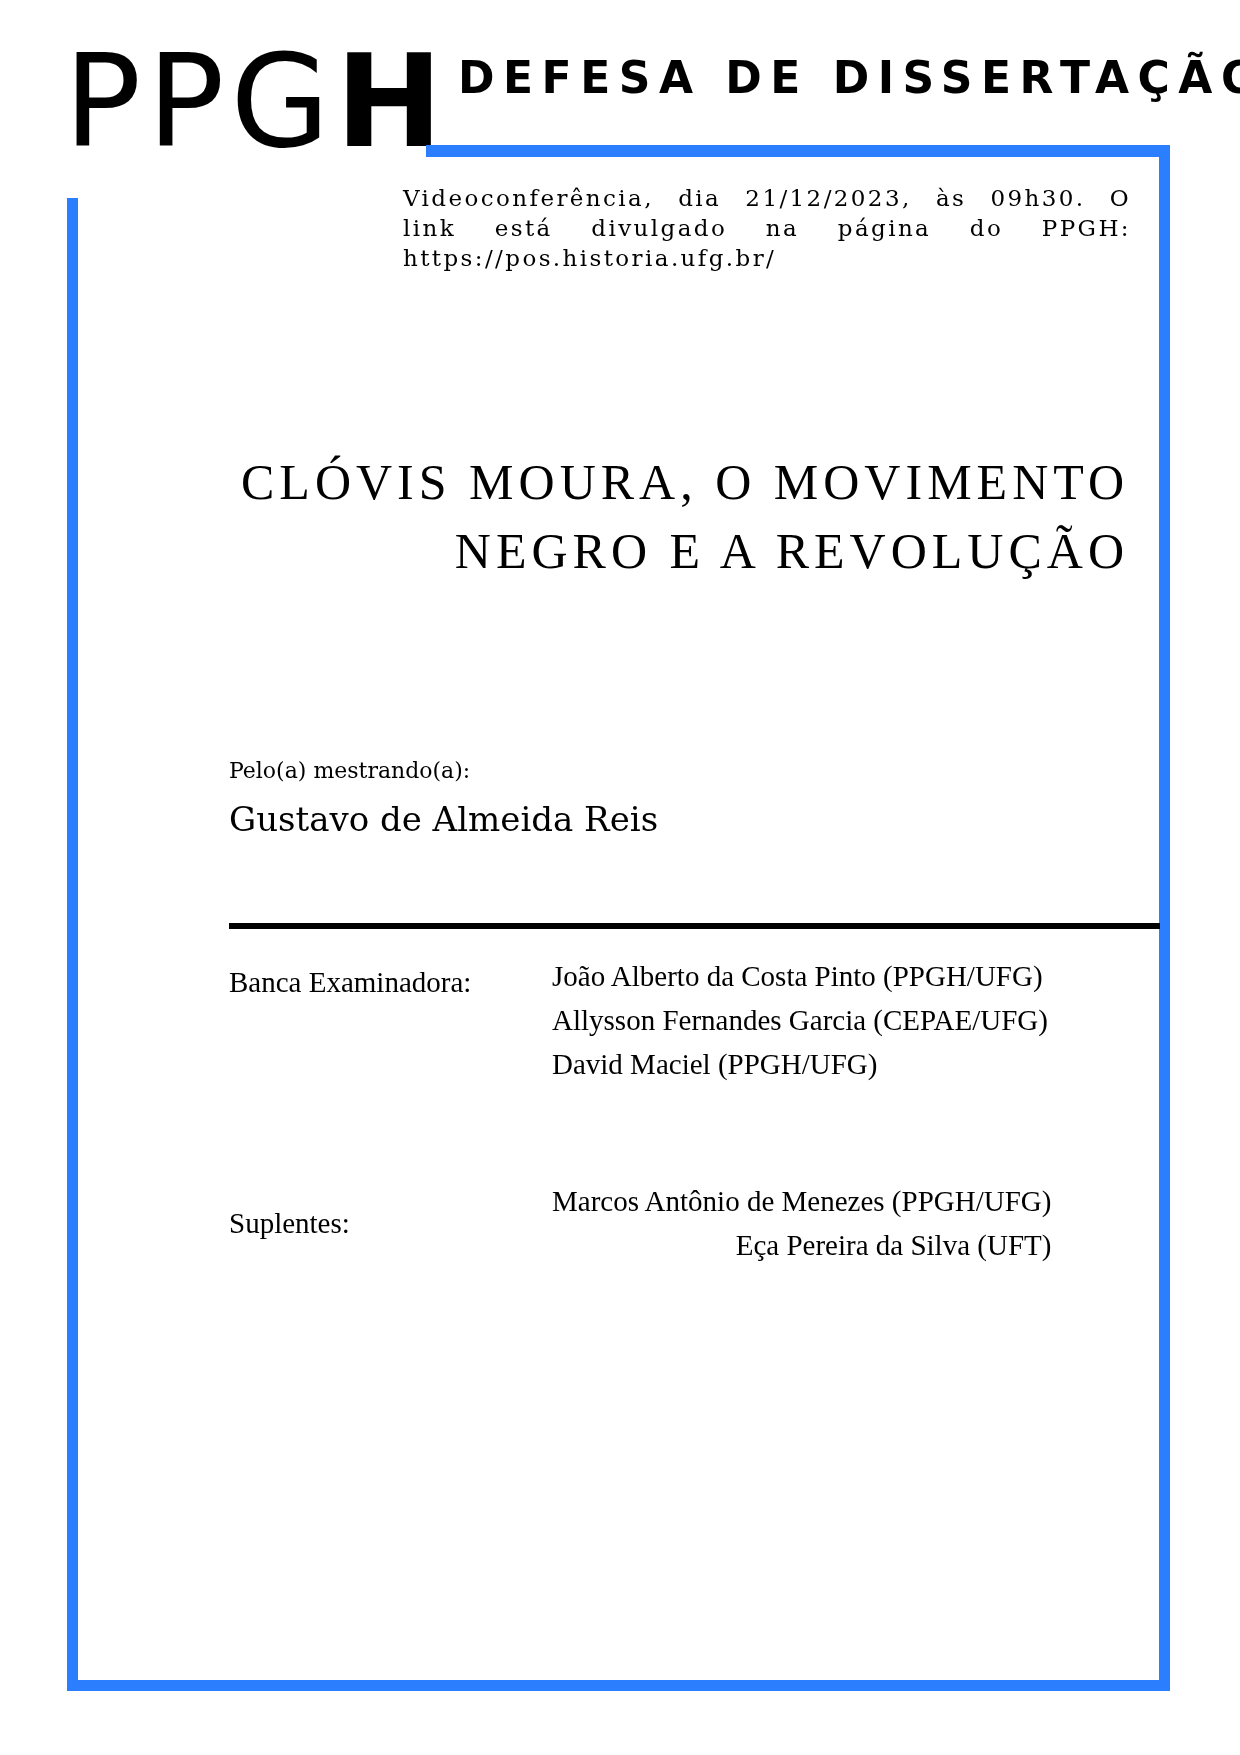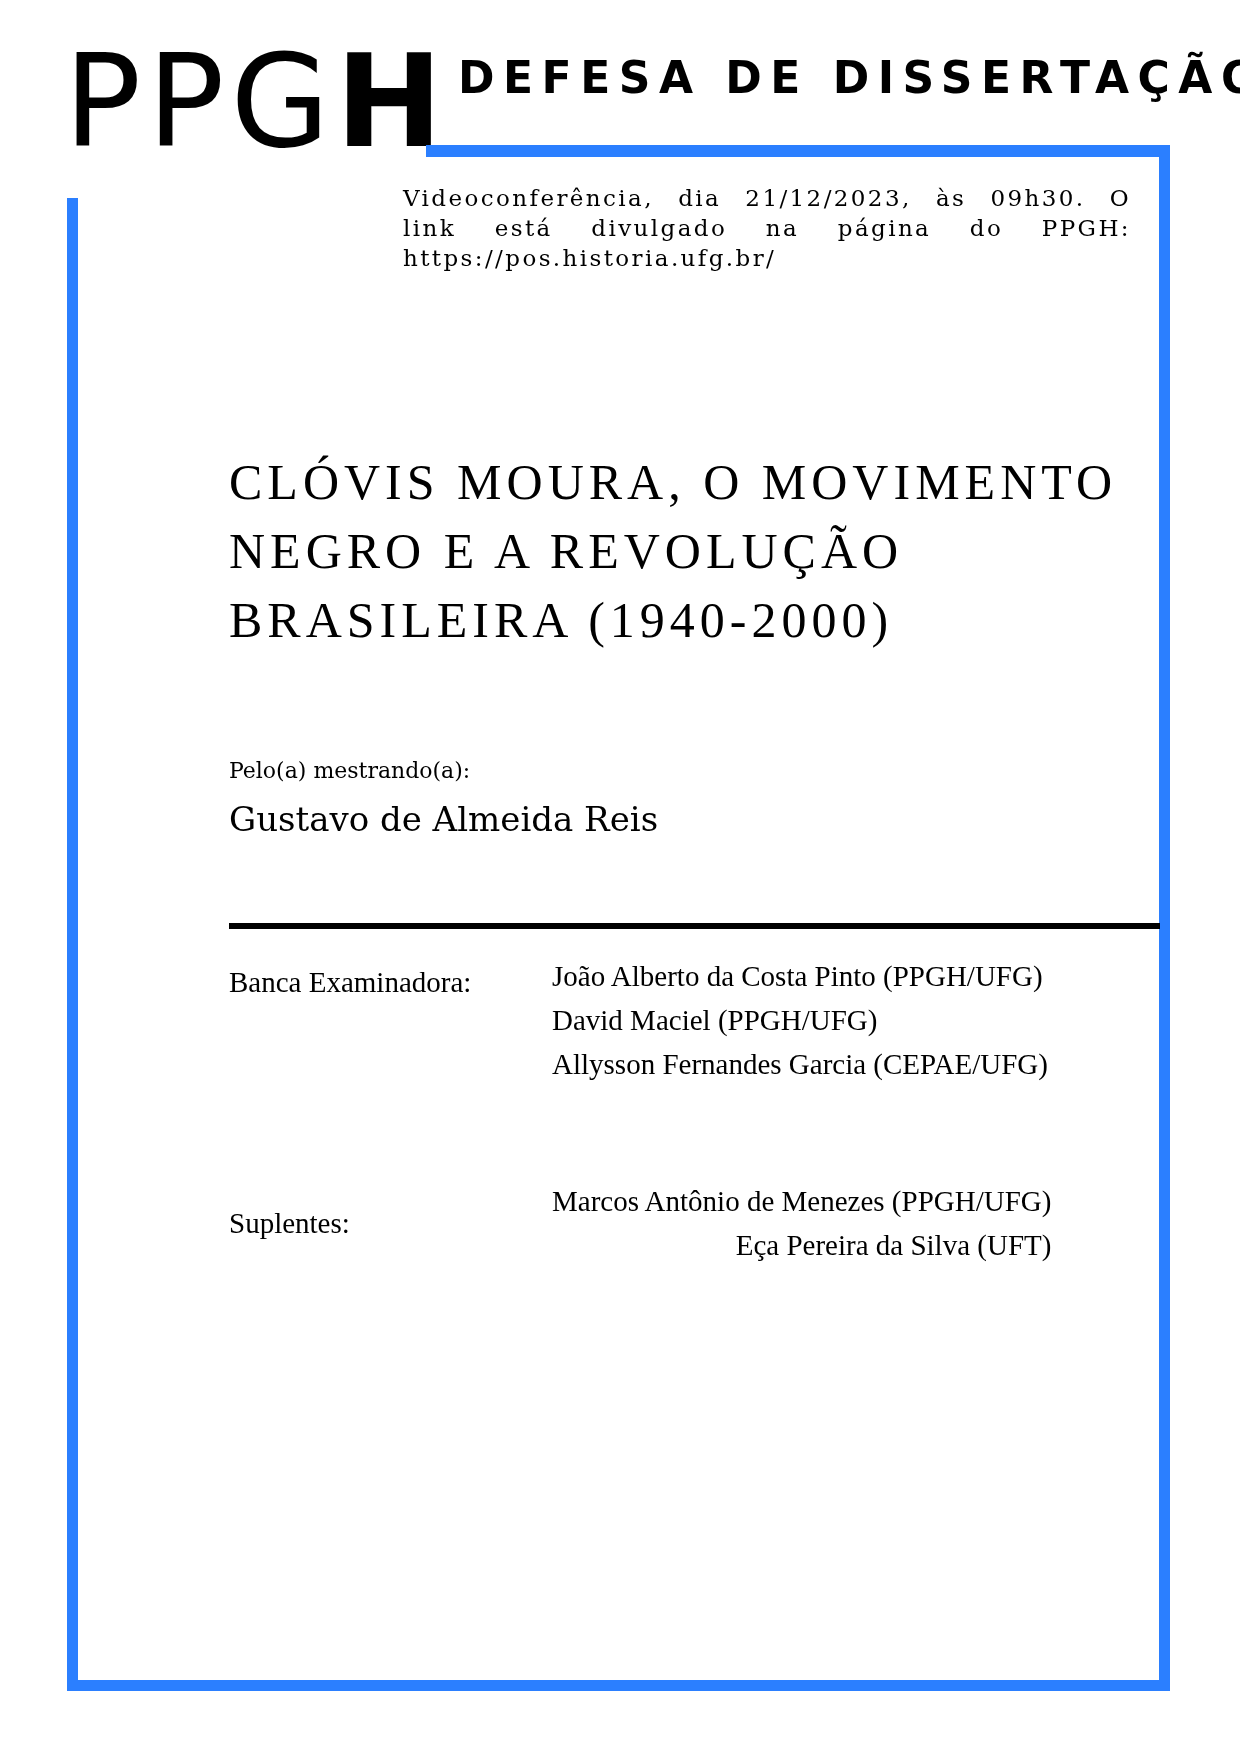--- a/index.html
+++ b/index.html
@@ -18,21 +18,21 @@
     .frame-top { left: 426px; top: 145px; width: 744px; height: 12px; }
     .frame-right { left: 1159px; top: 145px; width: 11px; height: 1546px; }
     .frame-bottom { left: 67px; top: 1680px; width: 1103px; height: 11px; }
     .frame-left { left: 67px; top: 198px; width: 11px; height: 1493px; }
 
     .video-info { left: 403px; top: 183px; width: 728px; font-family: "DejaVu Serif", serif; font-size: 23px; line-height: 30px; letter-spacing: 2.4px; text-align: justify; text-align-last: left; }
     .video-info .line { display: block; text-align: justify; text-align-last: justify; white-space: nowrap; }
     .video-info .line.last { text-align-last: left; }
 
     .title { left: 229px; top: 448px; width: 900px; font-family: "Liberation Serif", serif; font-size: 50px; line-height: 69px; letter-spacing: 5px; }
-    .title .line { display: block; white-space: nowrap; }
+    .title .line { display: block; white-space: nowrap; text-align: right; }
 
     .student-label { left: 229px; top: 760px; font-family: "DejaVu Serif", serif; font-size: 22px; line-height: 1; text-align: right; }
     .student-name { left: 229px; top: 802px; font-family: "DejaVu Serif", serif; font-size: 34px; line-height: 1; }
 
     .rule { left: 229px; top: 923px; width: 931px; height: 6px; background: #000; }
 
     .committee { font-family: "Liberation Serif", serif; font-size: 29px; line-height: 44px; }
     .label-col { left: 229px; margin-top: 22px; }
     .names-col { left: 552px; white-space: nowrap; }
     .banca-label { top: 938px; }
@@ -55,32 +55,31 @@
 
 <div class="abs video-info">
   <span class="line">Videoconferência, dia 21/12/2023, às 09h30. O</span>
   <span class="line">link está divulgado na página do PPGH:</span>
   <span class="line last">https://pos.historia.ufg.br/</span>
 </div>
 
 <div class="abs title">
   <span class="line">CLÓVIS MOURA, O MOVIMENTO</span>
   <span class="line">NEGRO E A REVOLUÇÃO</span>
-  <span class="line">BRASILEIRA (1940-2000)</span>
 </div>
 
 <div class="abs student-label">Pelo(a) mestrando(a):</div>
 <div class="abs student-name">Gustavo de Almeida Reis</div>
 
 <div class="abs rule"></div>
 
 <div class="abs committee label-col banca-label">Banca Examinadora:</div>
 <div class="abs committee names-col banca-names">
   <span class="name">João Alberto da Costa Pinto (PPGH/UFG)</span>
+  <span class="name">Allysson Fernandes Garcia (CEPAE/UFG)</span>
   <span class="name">David Maciel (PPGH/UFG)</span>
-  <span class="name">Allysson Fernandes Garcia (CEPAE/UFG)</span>
 </div>
 
 <div class="abs committee label-col sup-label">Suplentes:</div>
 <div class="abs committee names-col sup-names">
   <span class="name">Marcos Antônio de Menezes (PPGH/UFG)</span>
   <span class="name">Eça Pereira da Silva (UFT)</span>
 </div>
 
 </body></html>

